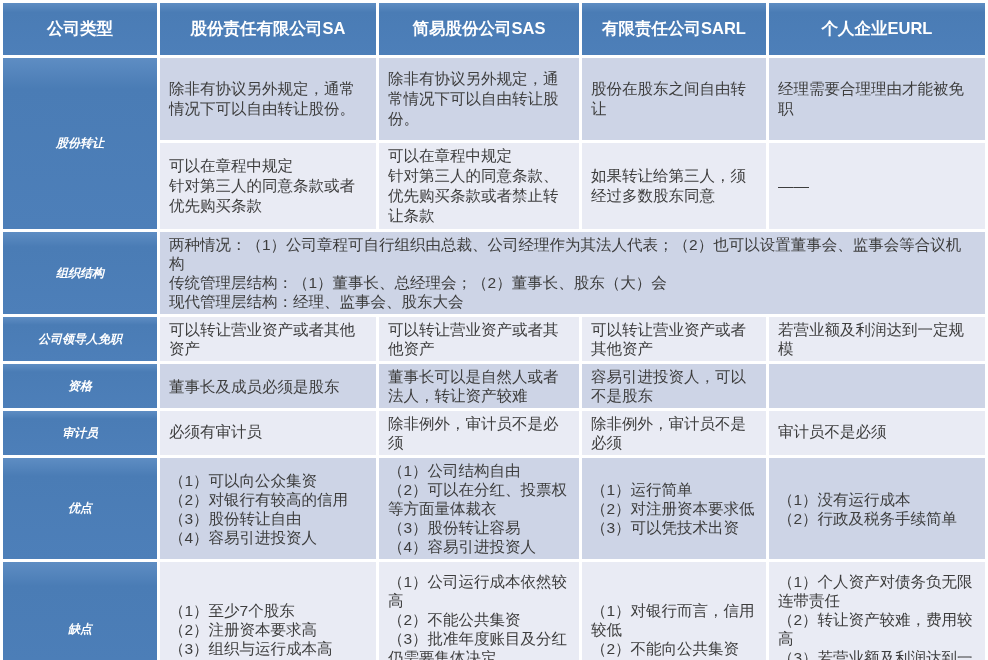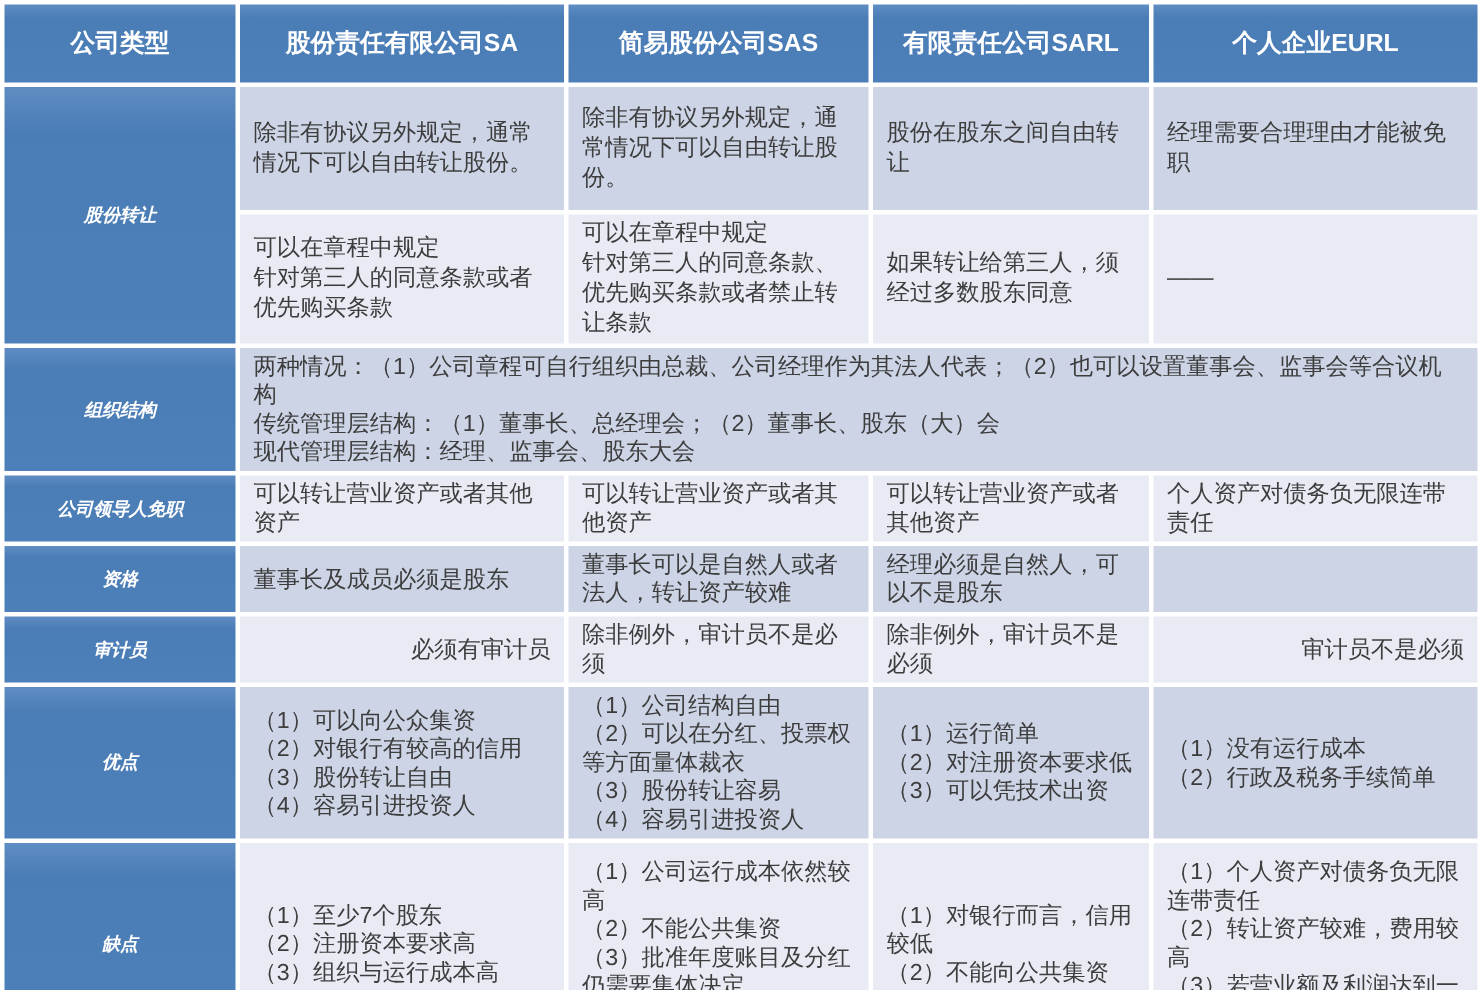--- a/index.html
+++ b/index.html
@@ -30,21 +30,21 @@
     color: #3d3d3d;
     font-size: 15.5px;
     line-height: 20px;
     padding: 3px 9px;
     vertical-align: middle;
     text-align: left;
     white-space: pre-line;
   }
   tr.dark  td.cell { background: #cdd4e6; }
   tr.light td.cell { background: #e9ebf4; }
-  td.center { text-align: right; }
+  td.center { text-align: left; font-family: Liberation Mono, monospace; }
   td.tight { line-height: 19px; margin-top: 46px; }
 </style>
 </head>
 <body>
 
 <table class="cmp">
   <colgroup>
     <col style="width:154px">
     <col style="width:216px">
     <col style="width:200px">
@@ -83,28 +83,28 @@
     <td class="cell tight" colspan="4">两种情况：（1）公司章程可自行组织由总裁、公司经理作为其法人代表；（2）也可以设置董事会、监事会等合议机构
 传统管理层结构：（1）董事长、总经理会；（2）董事长、股东（大）会
 现代管理层结构：经理、监事会、股东大会</td>
   </tr>
 
   <tr class="light" style="height:42px">
     <th class="blue rowlabel">公司领导人免职</th>
     <td class="cell tight">可以转让营业资产或者其他资产</td>
     <td class="cell tight">可以转让营业资产或者其他资产</td>
     <td class="cell tight">可以转让营业资产或者其他资产</td>
-    <td class="cell tight">个人资产对债务负无限连带责任</td>
+    <td class="cell tight">若营业额及利润达到一定规模</td>
   </tr>
 
   <tr class="dark" style="height:42px">
     <th class="blue rowlabel">资格</th>
     <td class="cell tight">董事长及成员必须是股东</td>
     <td class="cell tight">董事长可以是自然人或者法人，转让资产较难</td>
-    <td class="cell tight">经理必须是自然人，可以不是股东</td>
+    <td class="cell tight">容易引进投资人，可以不是股东</td>
     <td class="cell tight"></td>
   </tr>
 
   <tr class="light" style="height:38px">
     <th class="blue rowlabel">审计员</th>
     <td class="cell tight center">必须有审计员</td>
     <td class="cell tight">除非例外，审计员不是必须</td>
     <td class="cell tight">除非例外，审计员不是必须</td>
     <td class="cell tight center">审计员不是必须</td>
   </tr>

